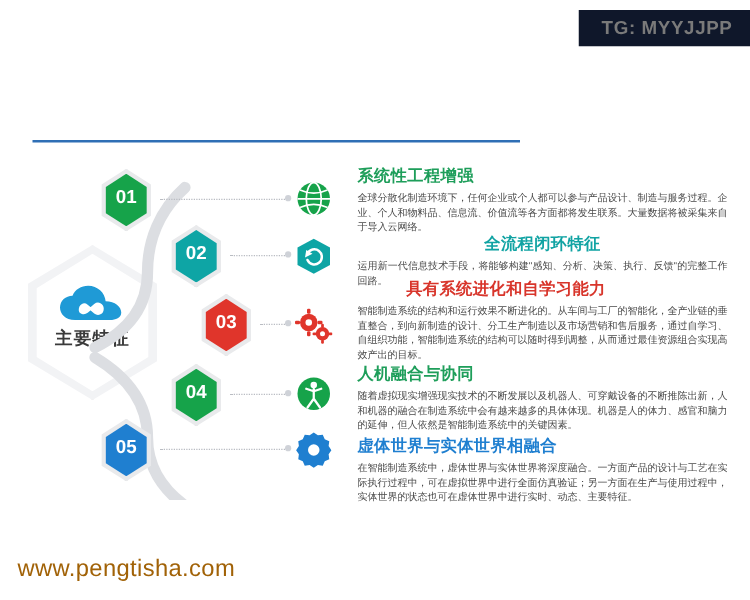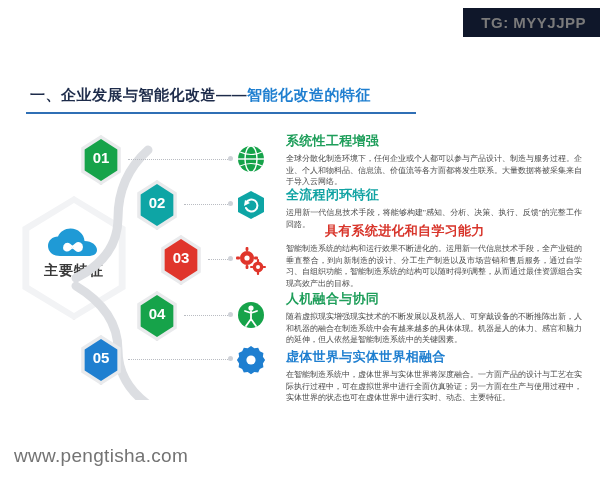--- a/index.html
+++ b/index.html
@@ -35,21 +35,21 @@
     letter-spacing: 0.5px;
     z-index: 40;
   }
 
   
   .site-watermark {
     position: absolute;
     left: 0;
     bottom: 6px;
     background: rgba(255,255,255,0.85);
-    color: #737373;
+    color: #a16207;
     font-size: 19px;
     padding: 7px 16px 7px 14px;
     z-index: 40;
     letter-spacing: 0.3px;
   }
 
   
   .title-wrap {
     position: absolute;
     left: 26px;
@@ -208,21 +208,20 @@
 </style>
 </head>
 <body>
 
 <div class="slide">
 
   <div class="tg-watermark">TG: MYYJJPP</div>
   <div class="site-watermark">www.pengtisha.com</div>
 
   <div class="title-wrap">
-    <div class="title-text"><span>一、企业发展与智能化改造——</span><span class="accent">智能化改造的特征</span></div>
     <div class="title-underline"></div>
   </div>
 
   <svg class="spine" viewBox="0 0 300 300">
     <path d="M148 50 C 128 68, 118 92, 118 118 C 118 150, 96 168, 76 178" fill="none" stroke="#dcdee2" stroke-width="9" stroke-linecap="round"></path>
     <path d="M76 186 C 96 198, 118 218, 118 250 C 118 274, 130 292, 150 306" fill="none" stroke="#dcdee2" stroke-width="9" stroke-linecap="round"></path>
   </svg>
 
   <div class="hex main-hex-outer"></div>
   <div class="hex main-hex-inner"></div>
@@ -308,27 +307,27 @@
     <path d="M15 1 l3.3 2.2 3.9-.5 1.6 3.6 3.6 1.6 -.5 3.9 2.2 3.3 -2.2 3.3 .5 3.9 -3.6 1.6 -1.6 3.6 -3.9-.5 -3.3 2.2 -3.3-2.2 -3.9 .5 -1.6-3.6 -3.6-1.6 .5-3.9 -2.2-3.3 2.2-3.3 -.5-3.9 3.6-1.6 1.6-3.6 3.9 .5z" fill="#1f7fd0"></path>
     <circle cx="15" cy="15" r="4.6" fill="#ffffff"></circle>
   </svg>
 
   <div class="row" style="top:132px;">
     <div class="row-head" style="color:#1e9e5a;">系统性工程增强</div>
     <div class="row-body">全球分散化制造环境下，任何企业或个人都可以参与产品设计、制造与服务过程。企业、个人和物料品、信息流、价值流等各方面都将发生联系。大量数据将被采集来自于导入云网络。</div>
   </div>
 
   <div class="row" style="top:186px;">
-    <div class="row-head" style="color:#11a3a3;">全流程闭环特征</div>
+    <div class="row-head" style="color:#11a3a3;text-align:center;">全流程闭环特征</div>
     <div class="row-body">运用新一代信息技术手段，将能够构建"感知、分析、决策、执行、反馈"的完整工作回路。</div>
   </div>
 
   <div class="row" style="top:222px;">
     <div class="row-head" style="color:#d8352b;margin-left:39px;">具有系统进化和自学习能力</div>
-    <div class="row-body">智能制造系统的结构和运行效果不断进化的。运用新一代信息技术手段，全产业链的垂直整合，到向新制造的设计、分工生产制造以及市场营销和售后服务，通过自学习、自组织功能，智能制造系统的结构可以随时得到调整，从而通过最佳资源组合实现高效产出的目标。</div>
+    <div class="row-body">智能制造系统的结构和运行效果不断进化的。从车间与工厂的智能化，全产业链的垂直整合，到向新制造的设计、分工生产制造以及市场营销和售后服务，通过自学习、自组织功能，智能制造系统的结构可以随时得到调整，从而通过最佳资源组合实现高效产出的目标。</div>
   </div>
 
   <div class="row" style="top:290px;">
     <div class="row-head" style="color:#1e9e5a;">人机融合与协同</div>
     <div class="row-body">随着虚拟现实增强现实技术的不断发展以及机器人、可穿戴设备的不断推陈出新，人和机器的融合在制造系统中会有越来越多的具体体现。机器是人的体力、感官和脑力的延伸，但人依然是智能制造系统中的关键因素。</div>
   </div>
 
   <div class="row" style="top:348px;">
     <div class="row-head" style="color:#1f7fd0;">虚体世界与实体世界相融合</div>
     <div class="row-body">在智能制造系统中，虚体世界与实体世界将深度融合。一方面产品的设计与工艺在实际执行过程中，可在虚拟世界中进行全面仿真验证；另一方面在生产与使用过程中，实体世界的状态也可在虚体世界中进行实时、动态、主要特征。</div>

